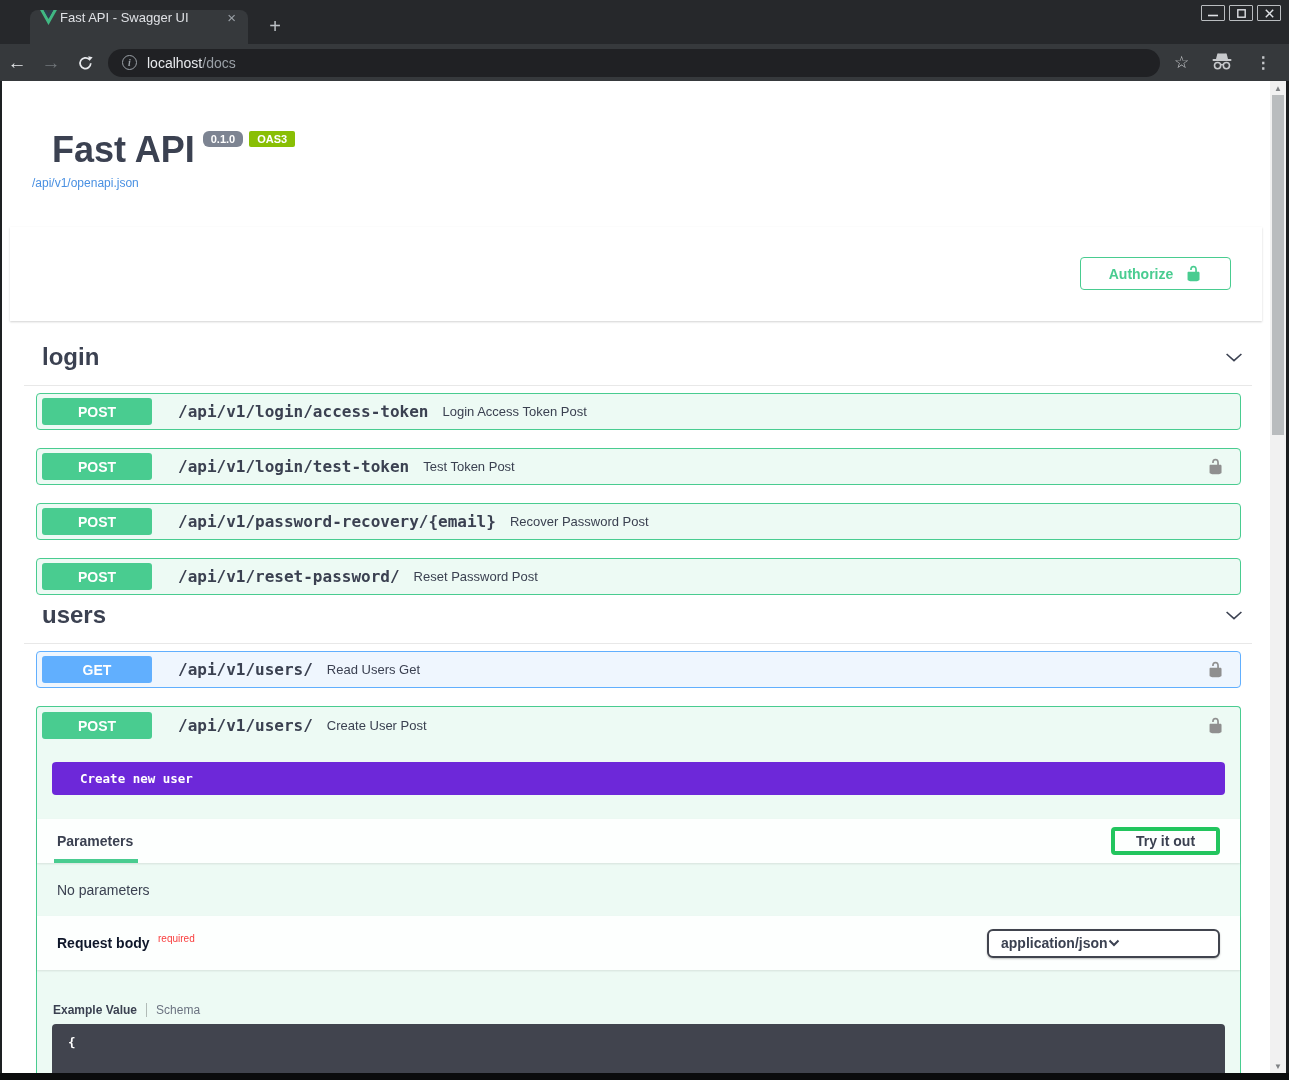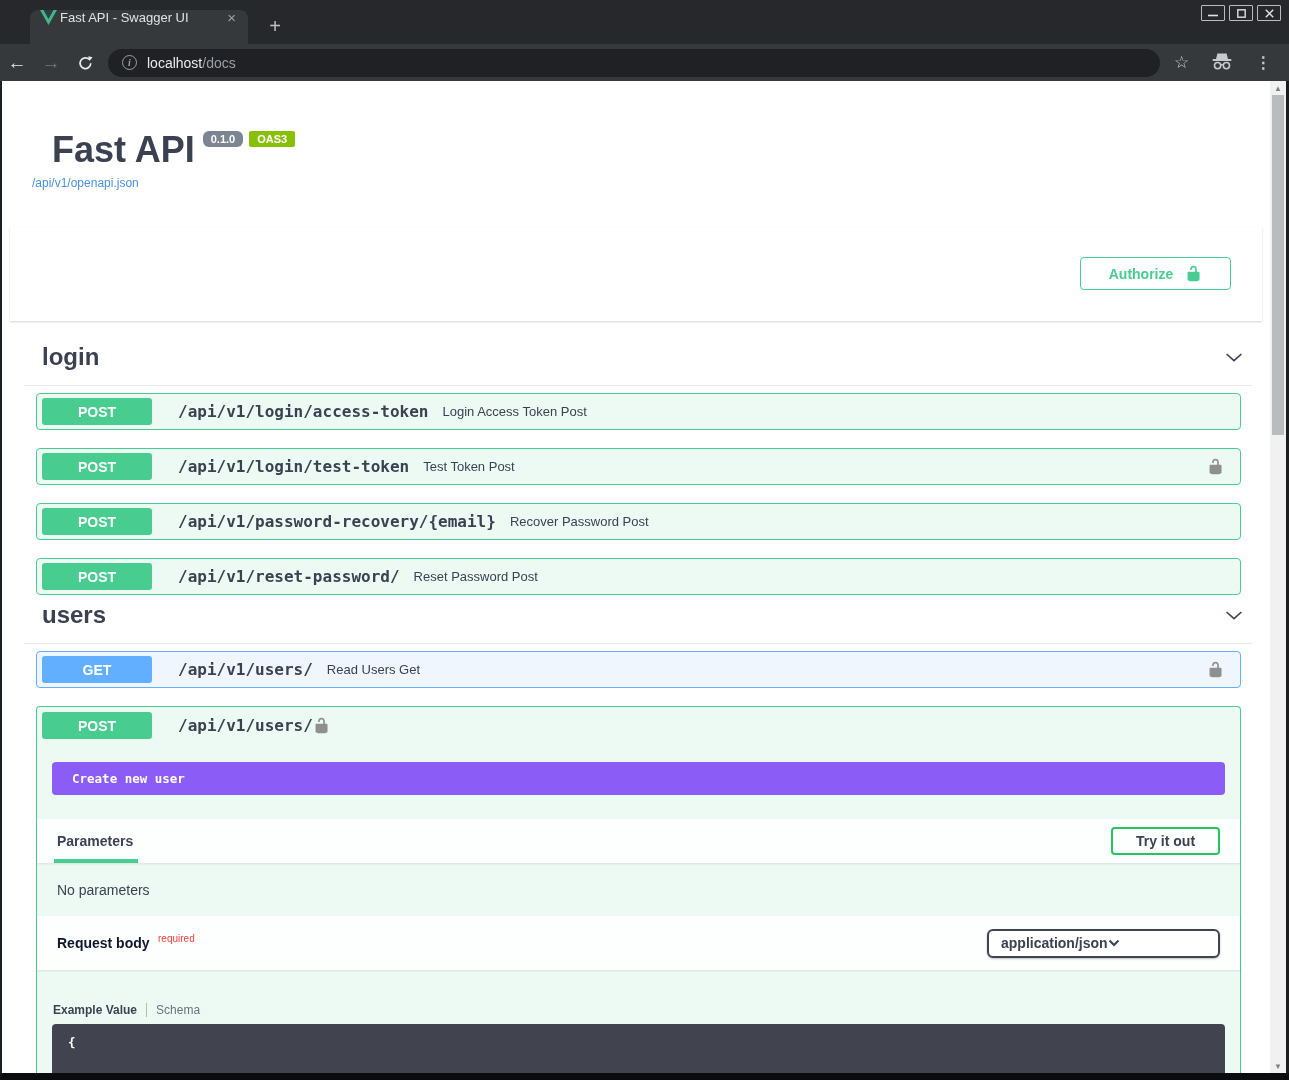--- a/index.html
+++ b/index.html
@@ -79,28 +79,28 @@
   .badge.post { background:#49cc90; }
   .badge.get { background:#61affe; }
   .op-path { margin-left:26px; font-family:"DejaVu Sans Mono", monospace; font-weight:bold; font-size:16px; color:#3b4151; }
   .op-sum { margin-left:14px; font-size:13px; color:#3b4151; flex:1; }
   .lock-btn { flex:0 0 auto; margin-right:4px; display:flex; }
 
   
   .opblock { margin:18px 0 0 34px; width:1205px; border:1px solid #49cc90; border-bottom:none;
              border-radius:4px 4px 0 0; background:#edfaf4; }
   .opblock .op-summary { height:37px; display:flex; align-items:center; padding:0 12px 0 5px; }
-  .desc-bar { margin:18px 15px 0 15px; background:#8b5cf6; border-radius:4px; color:#fff;
-              font-family:"DejaVu Sans Mono", monospace; font-size:12.5px; font-weight:bold; padding:9px 20px; }
+  .desc-bar { margin:18px 15px 0 15px; background:#6d28d9; border-radius:4px; color:#fff;
+              font-family:"DejaVu Sans Mono", monospace; font-size:12.5px; font-weight:bold; padding:9px 28px; }
   .sec-header { margin-top:24px; height:44px; background:rgba(255,255,255,.85);
                 box-shadow:0 1px 2px rgba(0,0,0,.10); display:flex; align-items:center;
                 justify-content:space-between; padding:0 20px; position:relative; }
   .params-title { font-size:14px; font-weight:bold; color:#3b4151; }
   .params-underline { position:absolute; left:17px; bottom:0; width:84px; height:4px; background:#49cc90; }
-  .tryout { width:109px; height:28px; border:2px solid #22c55e; border-radius:4px; background:transparent;
+  .tryout { width:109px; height:28px; border:4px solid #22c55e; border-radius:4px; background:transparent;
             font-size:14px; font-weight:bold; color:#3b4151; cursor:pointer; font-family:"Liberation Sans", sans-serif; }
   .noparams { padding:19px 20px 18px 20px; font-size:14px; color:#3b4151; }
   .sec-header.reqbody { margin-top:0; height:54px; }
   .reqbody-label { font-size:14px; font-weight:bold; color:#0f172a; }
   .req-flag { color:#f93e3e; font-size:10px; margin-left:4px; position:relative; top:-6px; }
   .media-select { width:233px; height:29px; border:2px solid #41444e; border-radius:6px; background:#fff;
                   box-shadow:0 1px 2px rgba(0,0,0,.25); display:flex; align-items:center;
                   padding:0 12px; font-size:14px; font-weight:bold; color:#3b4151; }
   .model-tabs { margin:33px 0 0 16px; display:flex; align-items:center; font-size:12px; }
   .mtab-active { color:#3b4151; font-weight:bold; }
@@ -244,20 +244,21 @@
               <path fill="#8f8f8f" d="M15.8 8H14V5.6C14 2.7 12.7 1 10 1 7.3 1 6 2.7 6 5.6V6h2v-.8C8 3.8 8.8 3 10 3c1.2 0 2 .8 2 2.2V8H4c-.6 0-1 .6-1 1.2V17c0 .5.4 1.1 1 1.3l1.2.4c.5.2 1.4.3 1.9.3H13c.5 0 1.4-.1 1.9-.3l1.2-.4c.5-.2 1-.8 1-1.3V9.2C17 8.6 16.4 8 15.8 8z"></path>
             </svg>
         </span>
       </div>
     </div>
 
     <div class="opblock">
       <div class="op-summary">
         <span class="badge post">POST</span>
         <span class="op-path">/api/v1/users/</span>
+        <span class="op-sum">Create User Post</span>
         <span class="lock-btn">
           <svg width="17" height="17" viewBox="0 0 20 20">
               <path fill="#8f8f8f" d="M15.8 8H14V5.6C14 2.7 12.7 1 10 1 7.3 1 6 2.7 6 5.6V6h2v-.8C8 3.8 8.8 3 10 3c1.2 0 2 .8 2 2.2V8H4c-.6 0-1 .6-1 1.2V17c0 .5.4 1.1 1 1.3l1.2.4c.5.2 1.4.3 1.9.3H13c.5 0 1.4-.1 1.9-.3l1.2-.4c.5-.2 1-.8 1-1.3V9.2C17 8.6 16.4 8 15.8 8z"></path>
             </svg>
         </span>
       </div>
 
       <div class="desc-bar">Create new user</div>
 
       <div class="sec-header">

